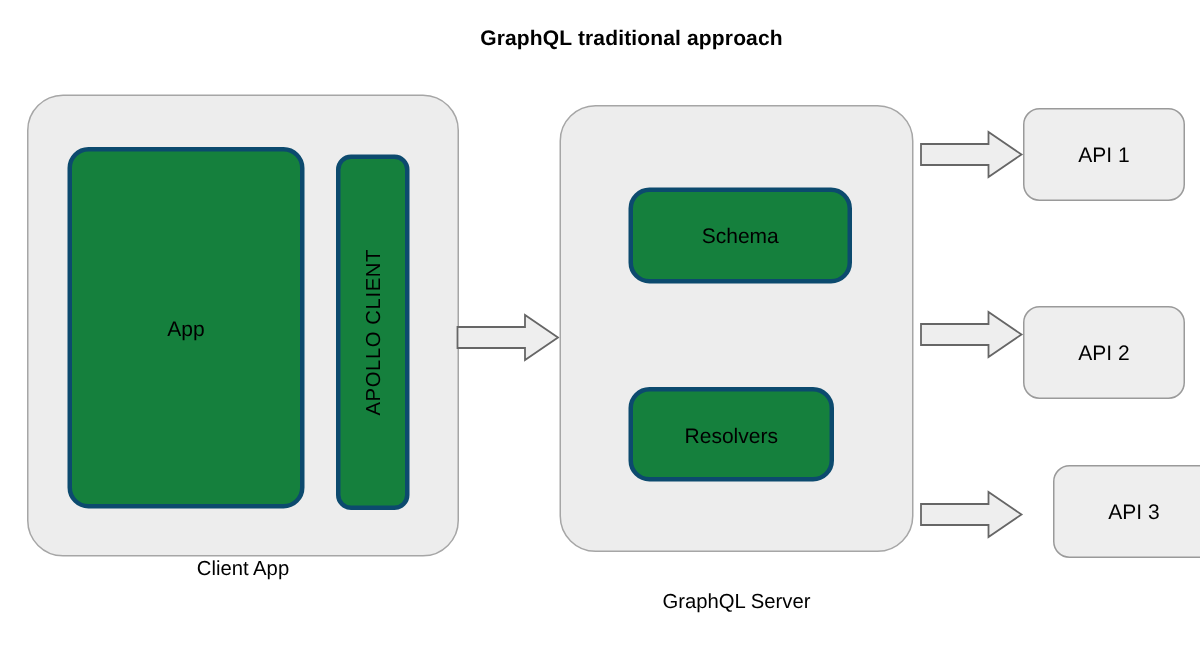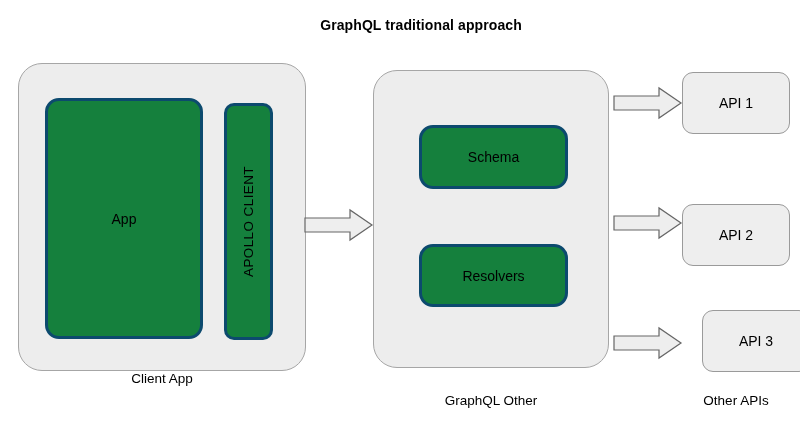--- a/index.html
+++ b/index.html
@@ -95,22 +95,22 @@
     height: 298px;
   }
   #schema-box {
     left: 419px;
     top: 125px;
     width: 149px;
     height: 64px;
   }
   #resolvers-box {
     left: 419px;
-    top: 244px;
-    width: 149px;
+    top: 258px;
+    width: 137px;
     height: 63px;
   }
 
   
   .api-box {
     left: 682px;
     width: 108px;
     height: 62px;
     border-radius: 11px;
   }
@@ -206,16 +206,15 @@
     <span>API 1</span>
   </div>
   <div class="box api-box" id="api-2-box">
     <span>API 2</span>
   </div>
   <div class="box api-box" id="api-3-box">
     <span>API 3</span>
   </div>
 
   <div class="caption" id="caption-client-app">Client App</div>
-  <div class="caption" id="caption-graphql-server">GraphQL Other</div>
-  <div class="caption" id="caption-other-apis">Other APIs</div>
+  <div class="caption" id="caption-graphql-server">GraphQL Server</div>
 
 </div>
 
 </body></html>

